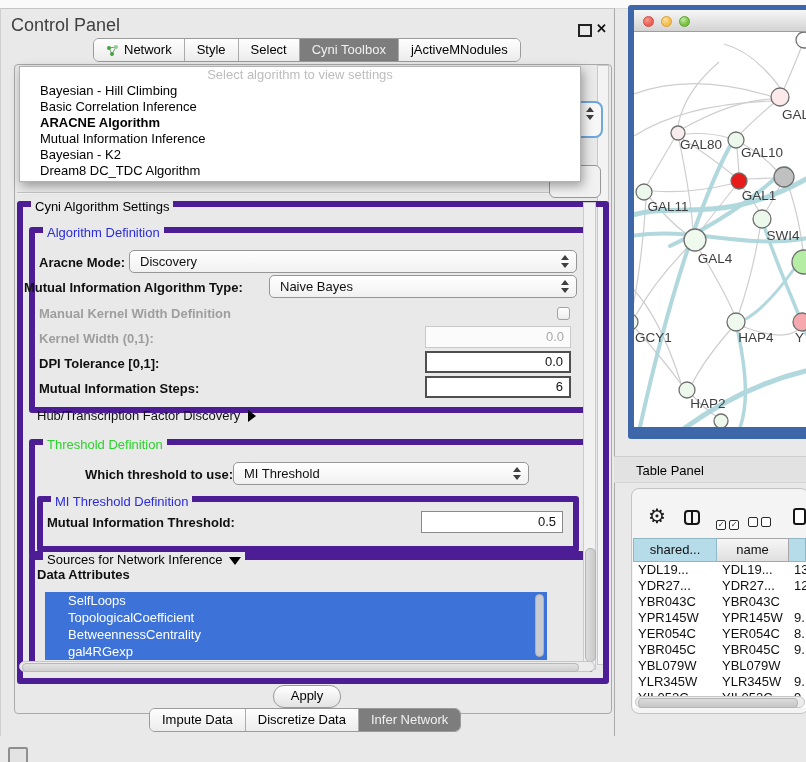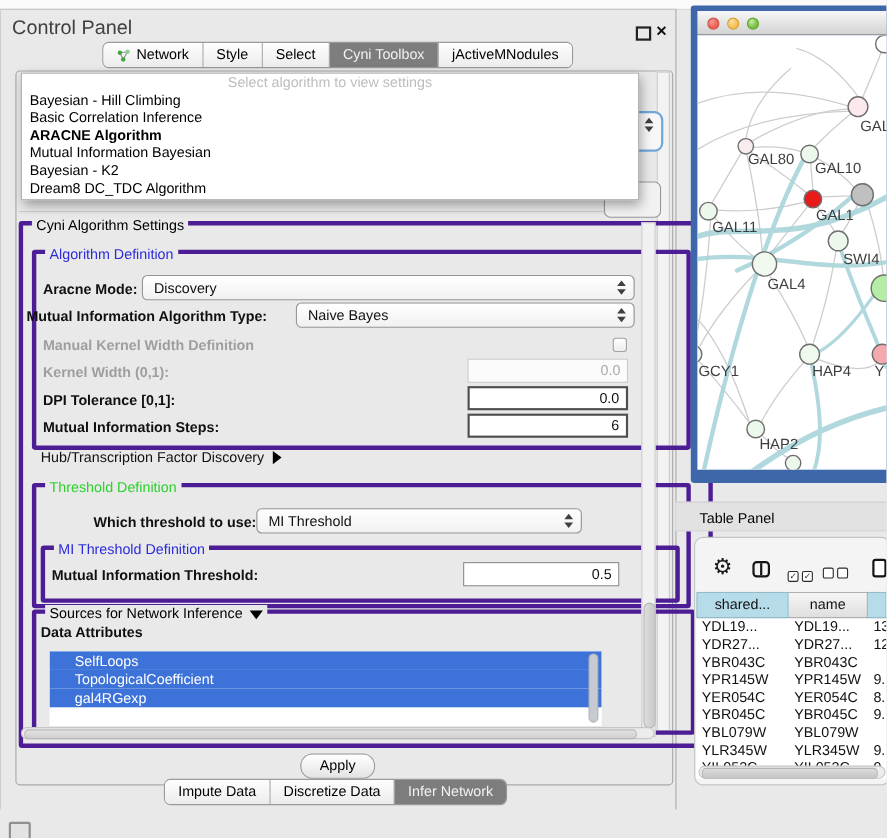--- a/index.html
+++ b/index.html
@@ -31,25 +31,25 @@
   #outer-panel{left:13px;top:55px;width:596px;height:648px;border:1px solid #A9A9A9;border-radius:4px;background:#E9E9E9;}
   #outer-vscroll{left:596px;top:56px;width:12px;height:600px;background:#F3F3F3;border:1px solid #C9C9C9;box-sizing:border-box;}
   #behind-line{left:16px;top:183px;width:578px;height:1px;background:#C4C4C4;border-bottom:1px solid #F4F4F4;}
   #remnant-combo{left:562px;top:92px;width:36px;height:33px;background:#F7F7F7;border:2px solid #6FA6DC;border-radius:8px;z-index:5;}
   #remnant-box{left:548px;top:156px;width:50px;height:31px;background:#F1F1F1;border:1px solid #979797;border-radius:6px;z-index:5;}
 
   
   #algo-popup{left:18px;top:57px;width:560px;height:114px;background:#FFF;border:1px solid #B2B2B2;
               box-shadow:2px 4px 10px rgba(0,0,0,.35);z-index:40;}
   #algo-placeholder{height:16px;line-height:15px;text-align:center;color:#BDBDBD;font-size:13px;}
-  .dd-item{height:16px;line-height:16px;font-size:13px;padding-left:7px;color:#000;white-space:nowrap;}
+  .dd-item{height:16px;line-height:16px;font-size:13px;padding-left:20px;color:#000;white-space:nowrap;}
   .dd-item.sel{font-weight:bold;}
 
   
-  .grp{border:4px solid #4c1d95;border-radius:3px;padding-left:43px;}
+  .grp{border:6px solid #4c1d95;border-radius:3px;}
   .gt{position:absolute;top:-8px;left:8px;background:#E9E9E9;padding:0 4px;font-size:13px;color:#000;white-space:nowrap;}
   .gt.blue{color:#2B2BDB;}
   .gt.green{color:#2DD12D;}
 
   #settings-grp{left:16px;top:192px;width:580px;height:471px;}
   #algdef-grp{left:28px;top:218px;width:548px;height:174px;}
   #thr-grp{left:28px;top:430px;width:548px;height:106px;}
   #mithr-grp{left:36px;top:487px;width:530px;height:44px;}
   #src-grp{left:28px;top:545px;width:552px;height:106px;}
 
@@ -167,21 +167,21 @@
         </div>
     </div>
     <div class="abs" id="remnant-box"></div>
 
     <div class="abs" id="algo-popup">
       <div id="algo-placeholder">Select algorithm to view settings</div>
       <div id="dd-items">
           <div class="dd-item">Bayesian - Hill Climbing</div>
           <div class="dd-item">Basic Correlation Inference</div>
           <div class="dd-item sel">ARACNE Algorithm</div>
-          <div class="dd-item">Mutual Information Bayesian</div>
+          <div class="dd-item">Mutual Information Inference</div>
           <div class="dd-item">Bayesian - K2</div>
           <div class="dd-item">Dream8 DC_TDC Algorithm</div>
         </div>
     </div>
 
     <div class="abs grp" id="settings-grp">
       <span class="gt">Cyni Algorithm Settings</span>
     </div>
 
     <div class="abs grp" id="algdef-grp">
@@ -233,20 +233,21 @@
     <div class="abs lbl" style="left:46px;top:506px;">Mutual Information Threshold:</div>
     <div class="abs field plain" style="left:420px;top:502px;width:142px;">0.5</div>
 
     <div class="abs grp" id="src-grp">
       <span class="gt"><span>Sources for Network Inference</span><span class="tri-d"></span></span>
     </div>
     <div class="abs lbl" id="attr-label">Data Attributes</div>
     <div class="abs" id="attr-list">
       <div class="attr">SelfLoops</div>
         <div class="attr">TopologicalCoefficient</div>
+        <div class="attr">BetweennessCentrality</div>
         <div class="attr">gal4RGexp</div>
         <div class="abs" id="attr-thumb"></div>
     </div>
 
     <div class="abs" id="set-vscroll">
       <div class="abs" id="set-vthumb"></div>
     </div>
     <div class="abs" id="hscroll">
       <div class="abs" id="hthumb"></div>
     </div>

